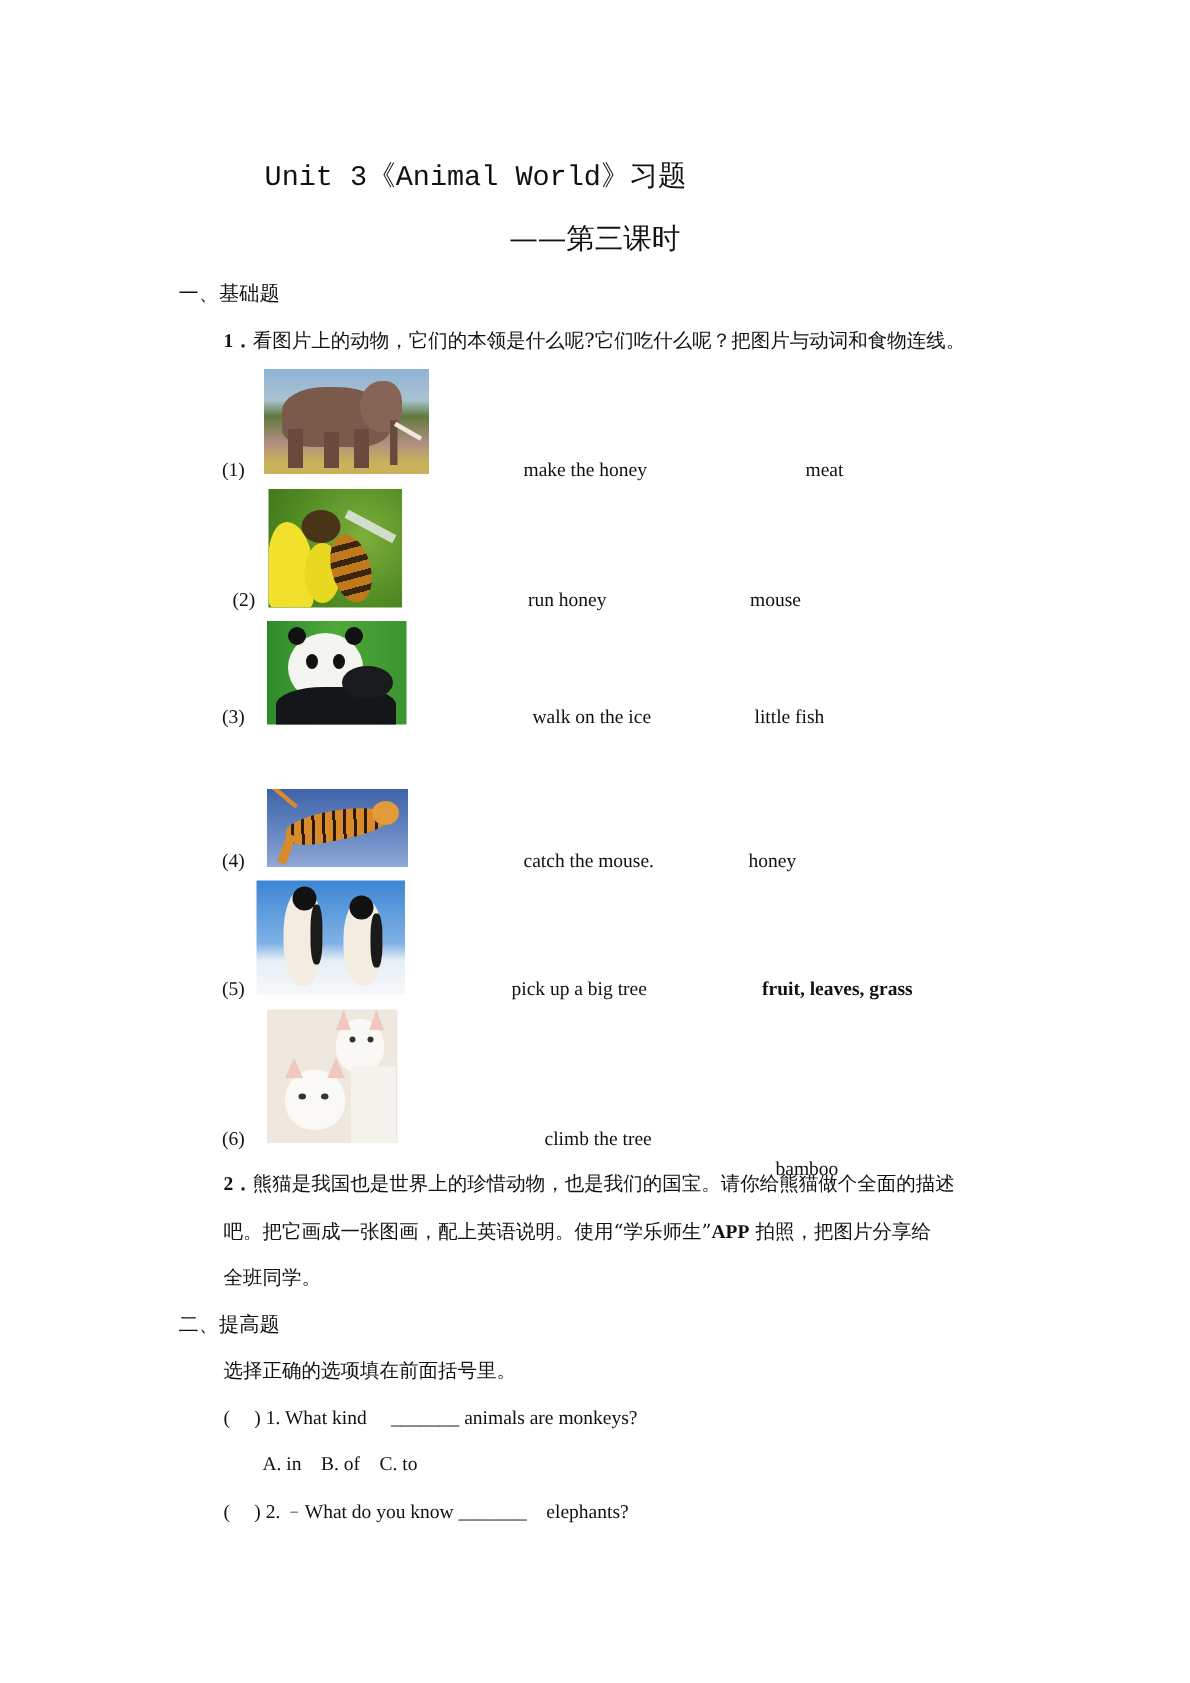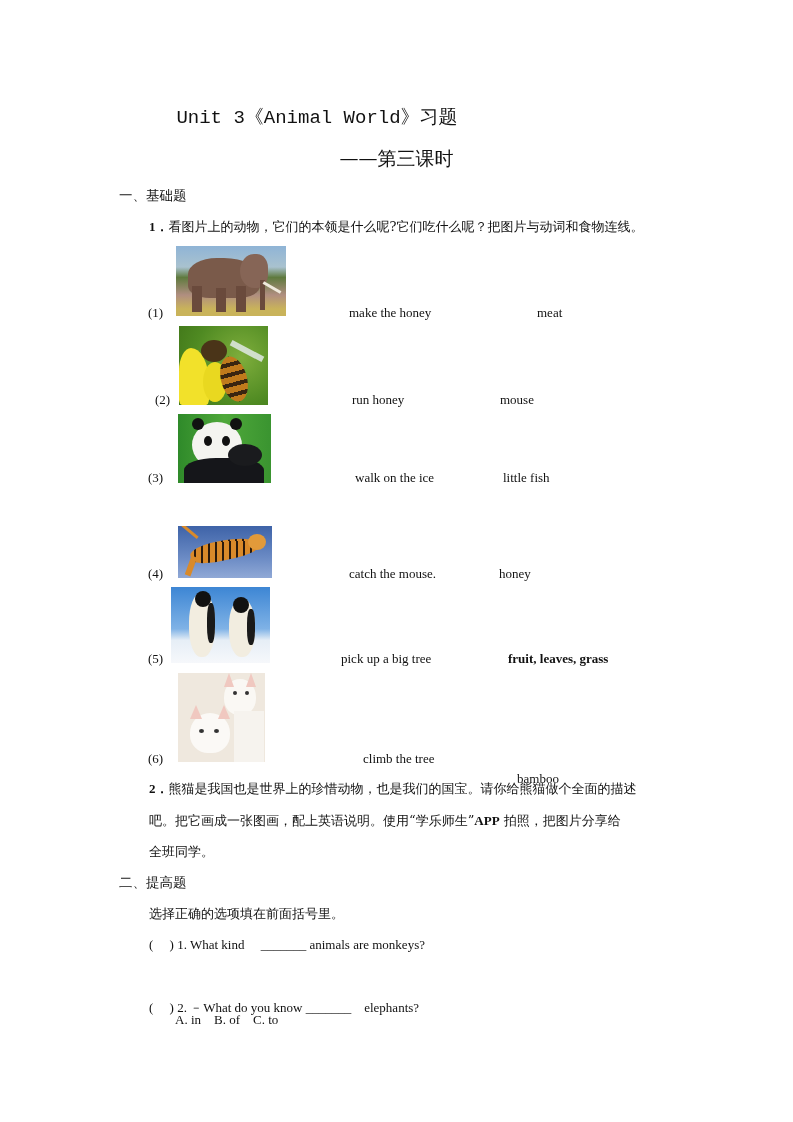--- a/index.html
+++ b/index.html
@@ -112,20 +112,20 @@
 
 <div class="abs sec" style="left:119px; top:874px;">二、提高题</div>
 <div class="abs q" style="left:149px; top:905px;">选择正确的选项填在前面括号里。</div>
 
 <div class="abs en" style="left:149px; top:937px;">
   <span style="white-space:pre;">(     )</span>
   <span>1. What kind</span>&nbsp;&nbsp;&nbsp;&nbsp;
   <span>_______</span>
   <span>animals are monkeys?</span>
 </div>
-<div class="abs en" style="left:175px; top:968px; white-space:pre;margin-top:44px;">A. in    B. of    C. to</div>
+<div class="abs en" style="left:175px; top:968px; white-space:pre;">A. in    B. of    C. to</div>
 
 <div class="abs en" style="left:149px; top:999px;">
   <span style="white-space:pre;">(     )</span>
   <span>2.  ﹣What do you know</span>
   <span>_______</span>&nbsp;&nbsp;&nbsp;
   <span>elephants?</span>
 </div>
 
 </body></html>

